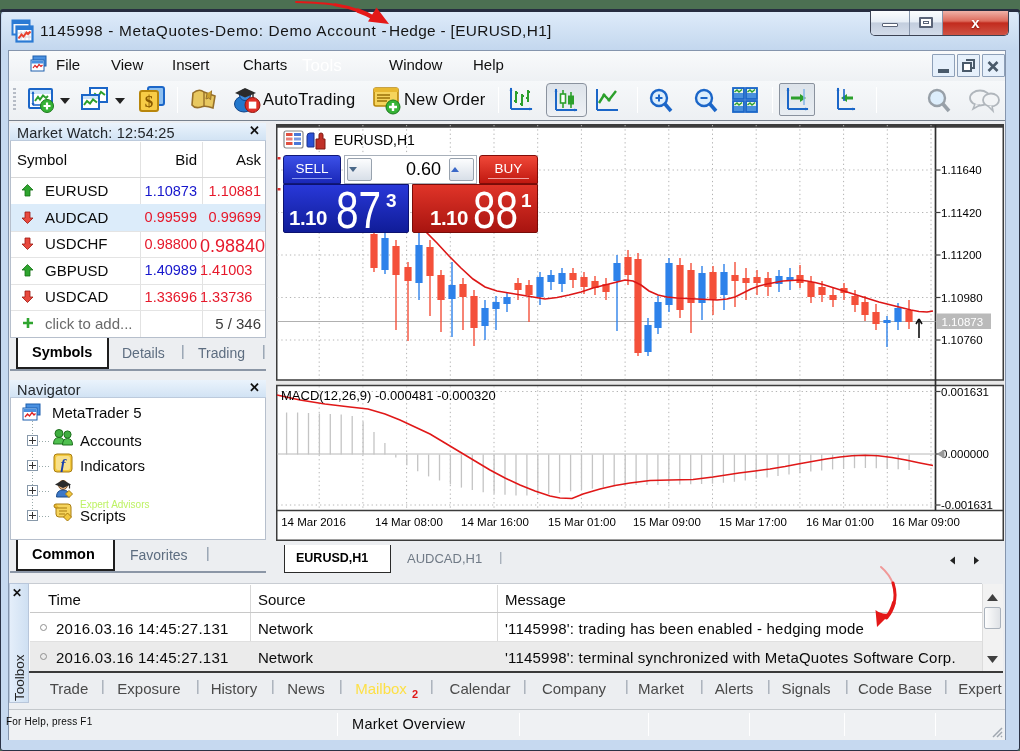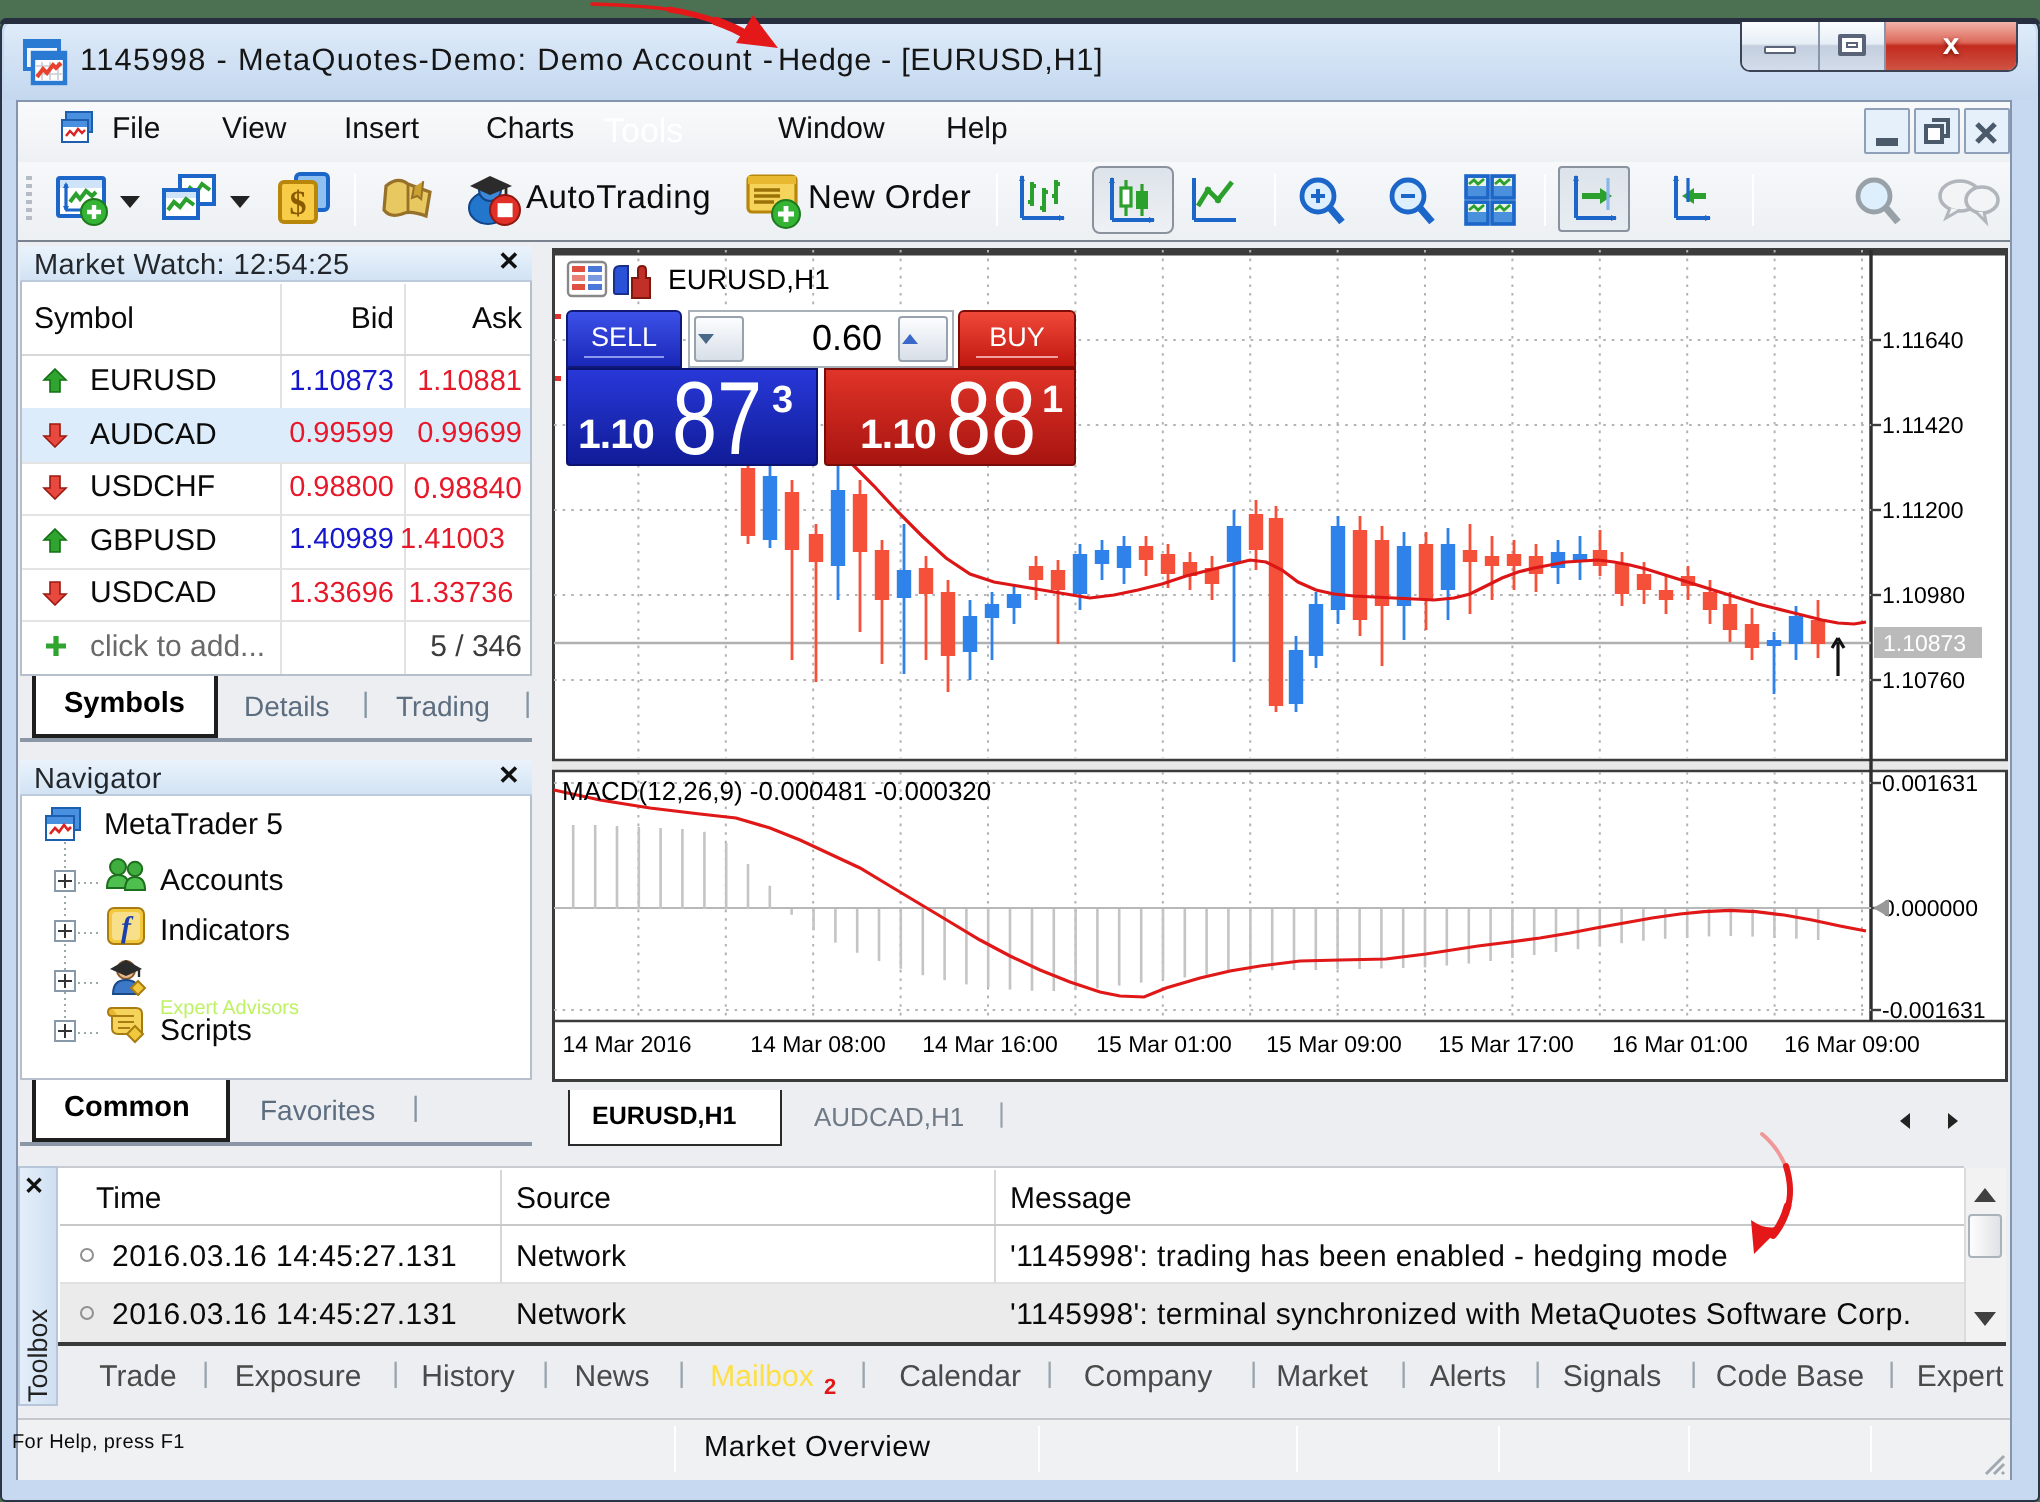--- a/index.html
+++ b/index.html
@@ -208,35 +208,35 @@
   </svg>
 <div class="a" style="left:45px;top:208.5px;font-size:15px;color:#0a0a0a">AUDCAD</div>
 <div class="a" style="left:140px;top:209.0px;width:57px;text-align:right;font-size:14.5px;color:#e6182a">0.99599</div>
 <div class="a" style="left:200px;top:209.0px;width:61px;text-align:right;font-size:14.5px;color:#e6182a">0.99699</div>
 <div class="a" style="left:11px;top:230.5px;width:254px;height:1px;background:#e4e4e4"></div>
 <svg class="a" style="left:21px;top:237.0px" width="13" height="13" viewBox="0 0 13 13">
     <path d="M6.5 12.5 L12 7 L9 7 L9 1 L4 1 L4 7 L1 7 Z" fill="#e8493e" stroke="#9c1810" stroke-width="0.8"></path>
   </svg>
 <div class="a" style="left:45px;top:235.0px;font-size:15px;color:#0a0a0a">USDCHF</div>
 <div class="a" style="left:140px;top:235.5px;width:57px;text-align:right;font-size:14.5px;color:#e6182a">0.98800</div>
-<div class="a" style="left:200px;top:235.5px;width:61px;text-align:right;font-size:15px;color:#e6182a">0.98840</div>
+<div class="a" style="left:200px;top:235.5px;width:61px;text-align:right;font-size:18px;color:#e6182a">0.98840</div>
 <div class="a" style="left:11px;top:257.0px;width:254px;height:1px;background:#e4e4e4"></div>
 <svg class="a" style="left:21px;top:263.5px" width="13" height="13" viewBox="0 0 13 13">
     <path d="M6.5 0.5 L12 6 L9 6 L9 12 L4 12 L4 6 L1 6 Z" fill="#2fa52f" stroke="#137013" stroke-width="0.8"></path>
   </svg>
 <div class="a" style="left:45px;top:261.5px;font-size:15px;color:#0a0a0a">GBPUSD</div>
 <div class="a" style="left:140px;top:262.0px;width:57px;text-align:right;font-size:14.5px;color:#1616cc">1.40989</div>
 <div class="a" style="left:200px;top:262.0px;width:61px;text-align:left;font-size:14.5px;color:#e6182a">1.41003</div>
 <div class="a" style="left:11px;top:283.5px;width:254px;height:1px;background:#e4e4e4"></div>
 <svg class="a" style="left:21px;top:290.0px" width="13" height="13" viewBox="0 0 13 13">
     <path d="M6.5 12.5 L12 7 L9 7 L9 1 L4 1 L4 7 L1 7 Z" fill="#e8493e" stroke="#9c1810" stroke-width="0.8"></path>
   </svg>
 <div class="a" style="left:45px;top:288.0px;font-size:15px;color:#0a0a0a">USDCAD</div>
 <div class="a" style="left:140px;top:288.5px;width:57px;text-align:right;font-size:14.5px;color:#e6182a">1.33696</div>
-<div class="a" style="left:200px;top:288.5px;width:61px;text-align:center;font-size:14.5px;color:#e6182a">1.33736</div>
+<div class="a" style="left:200px;top:288.5px;width:61px;text-align:left;font-size:14.5px;color:#e6182a">1.33736</div>
 <div class="a" style="left:11px;top:310.0px;width:254px;height:1px;background:#e4e4e4"></div>
 <svg class="a" style="left:22px;top:317px" width="12" height="12" viewBox="0 0 12 12">
     <path d="M6 1 v10 M1 6 h10" stroke="#2fa52f" stroke-width="2.6"></path>
   </svg>
 <div class="a" style="left:45px;top:315px;font-size:15px;color:#6a6a6a">click to add...</div>
 <div class="a" style="left:180px;top:315px;width:81px;text-align:right;font-size:15px;color:#3c3c3c">5 / 346</div>
 <div class="a" style="left:10px;top:338px;width:256px;height:33px;background:#eceef1;border-bottom:2px solid #8b96a6"></div>
 <div class="a" style="left:16px;top:338px;width:93px;height:31px;background:#fff;border:2px solid #1e1e1e;border-top:none"></div>
 <div class="a" style="left:32px;top:344px;font-size:14.5px;font-weight:bold;color:#000">Symbols</div>
 <div class="a" style="left:122px;top:345px;font-size:14px;color:#5d6d80">Details</div>

